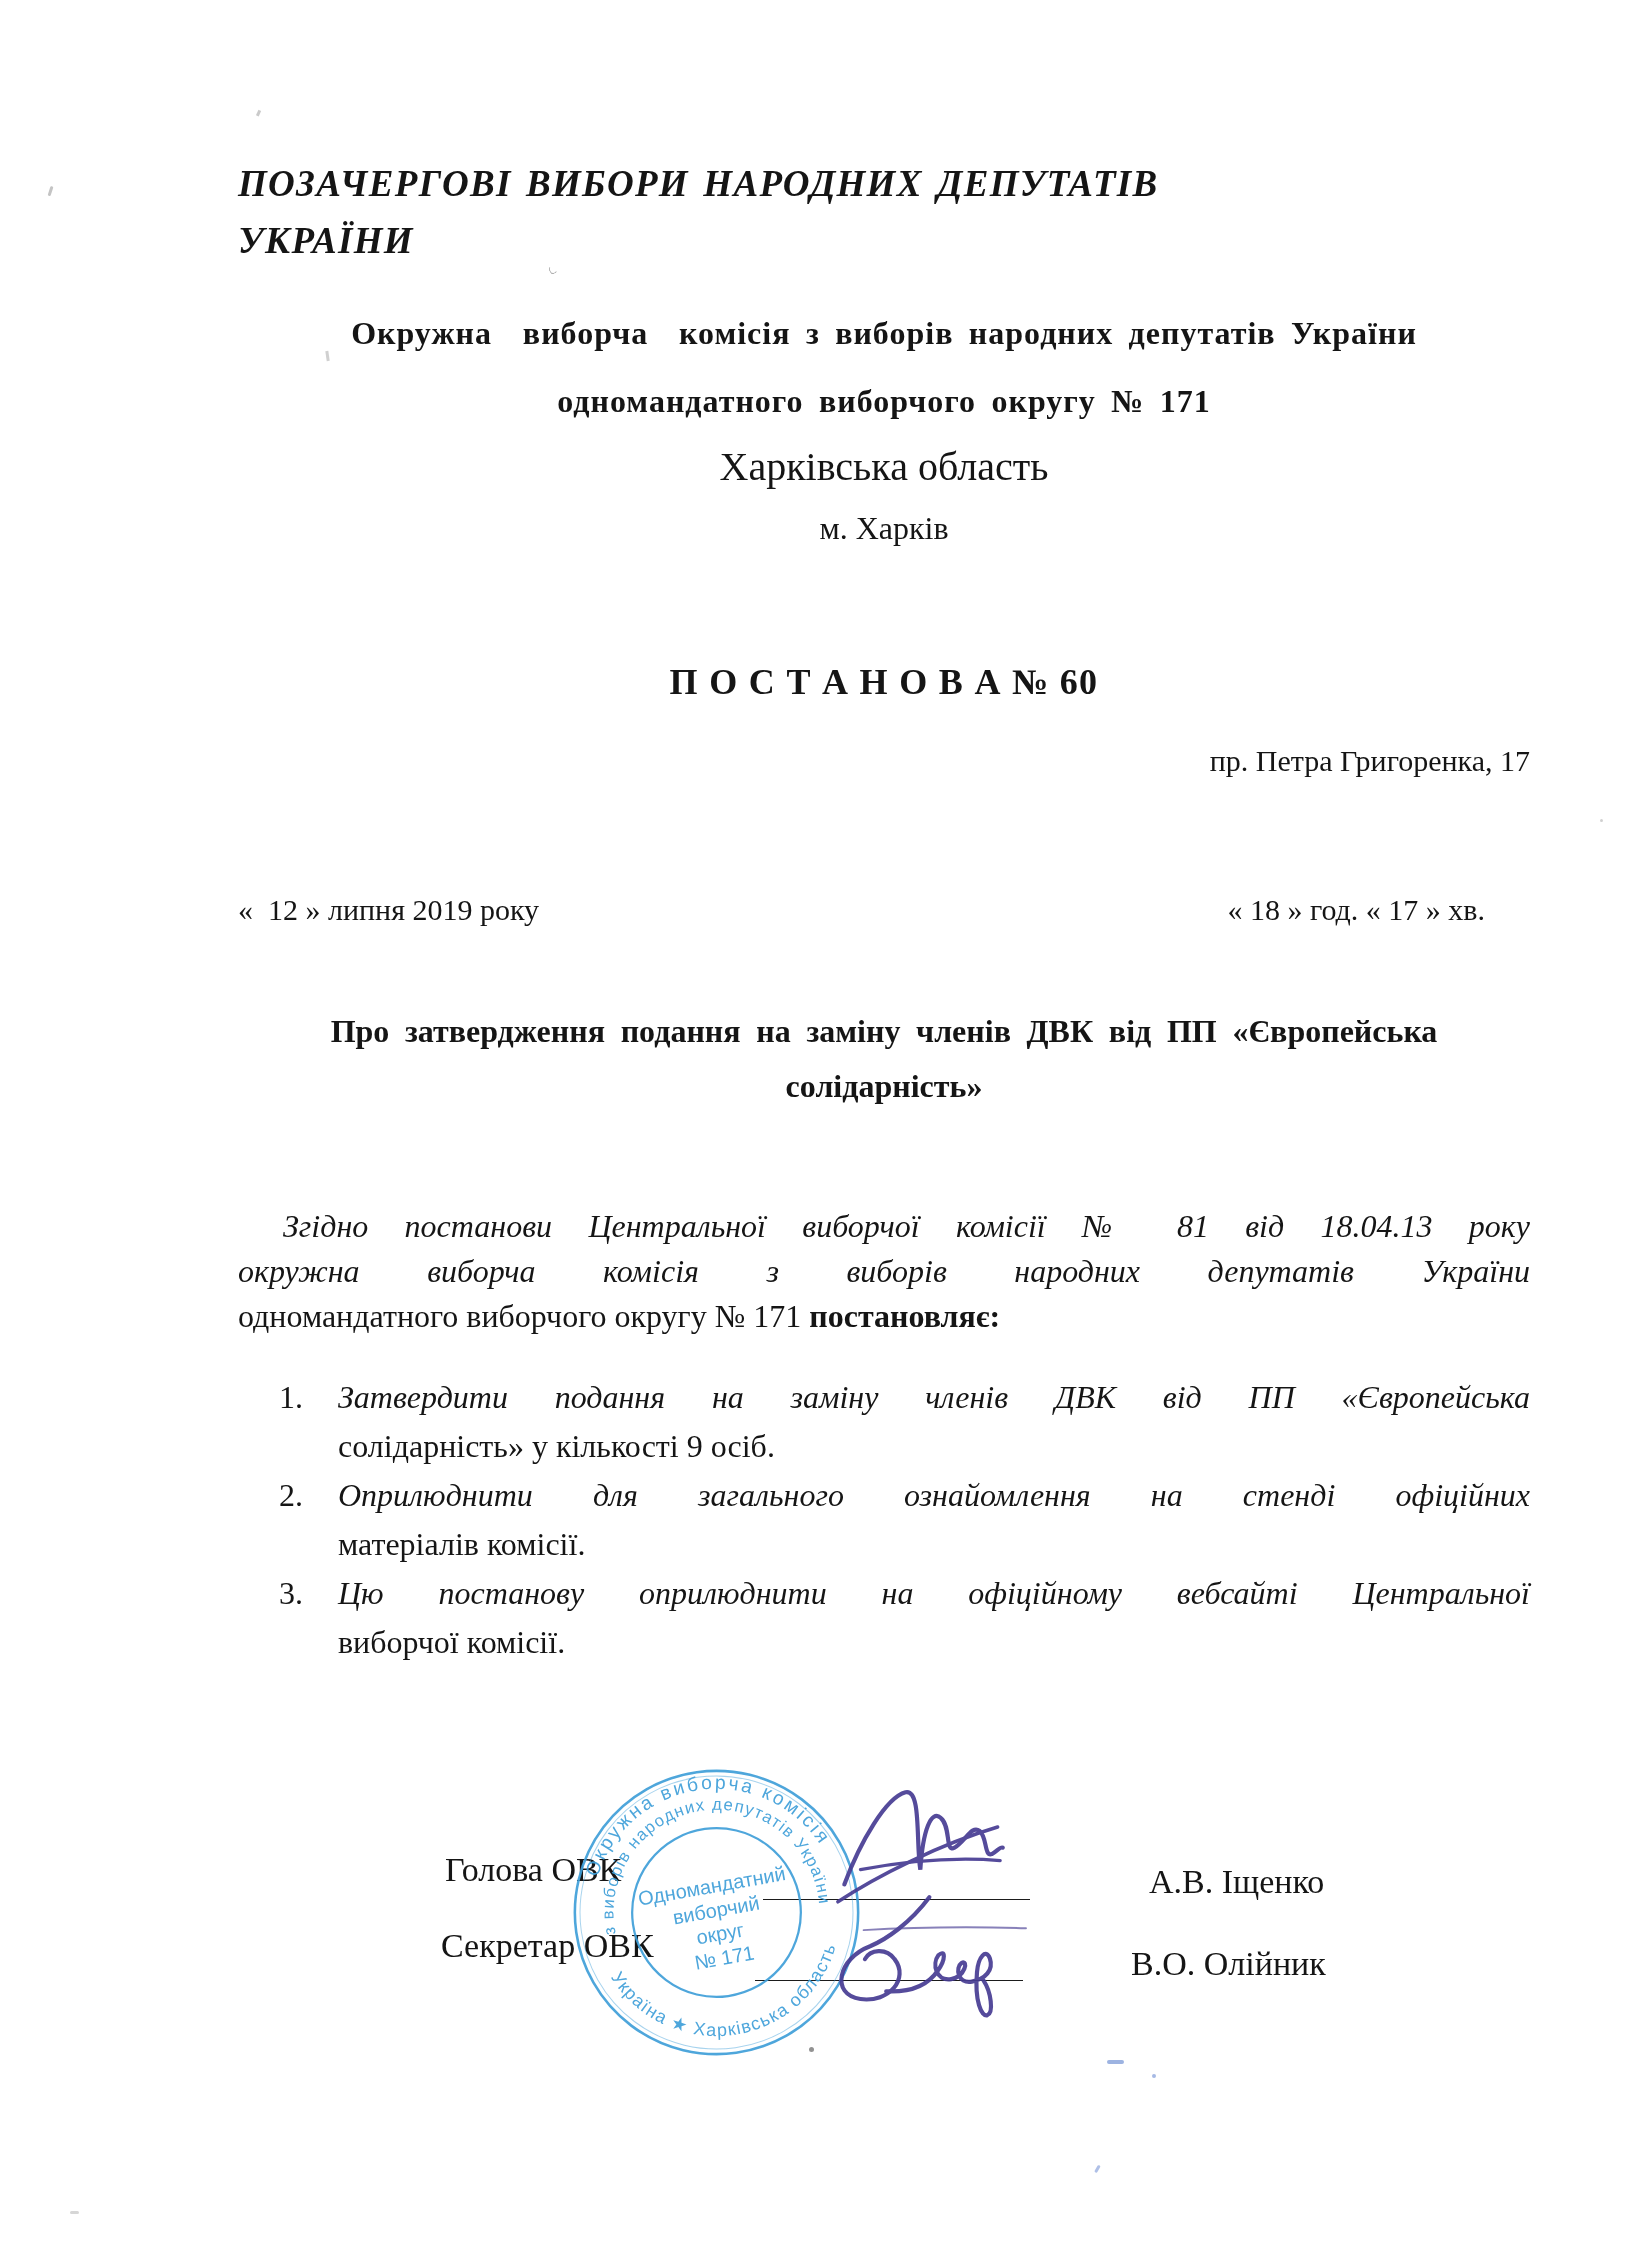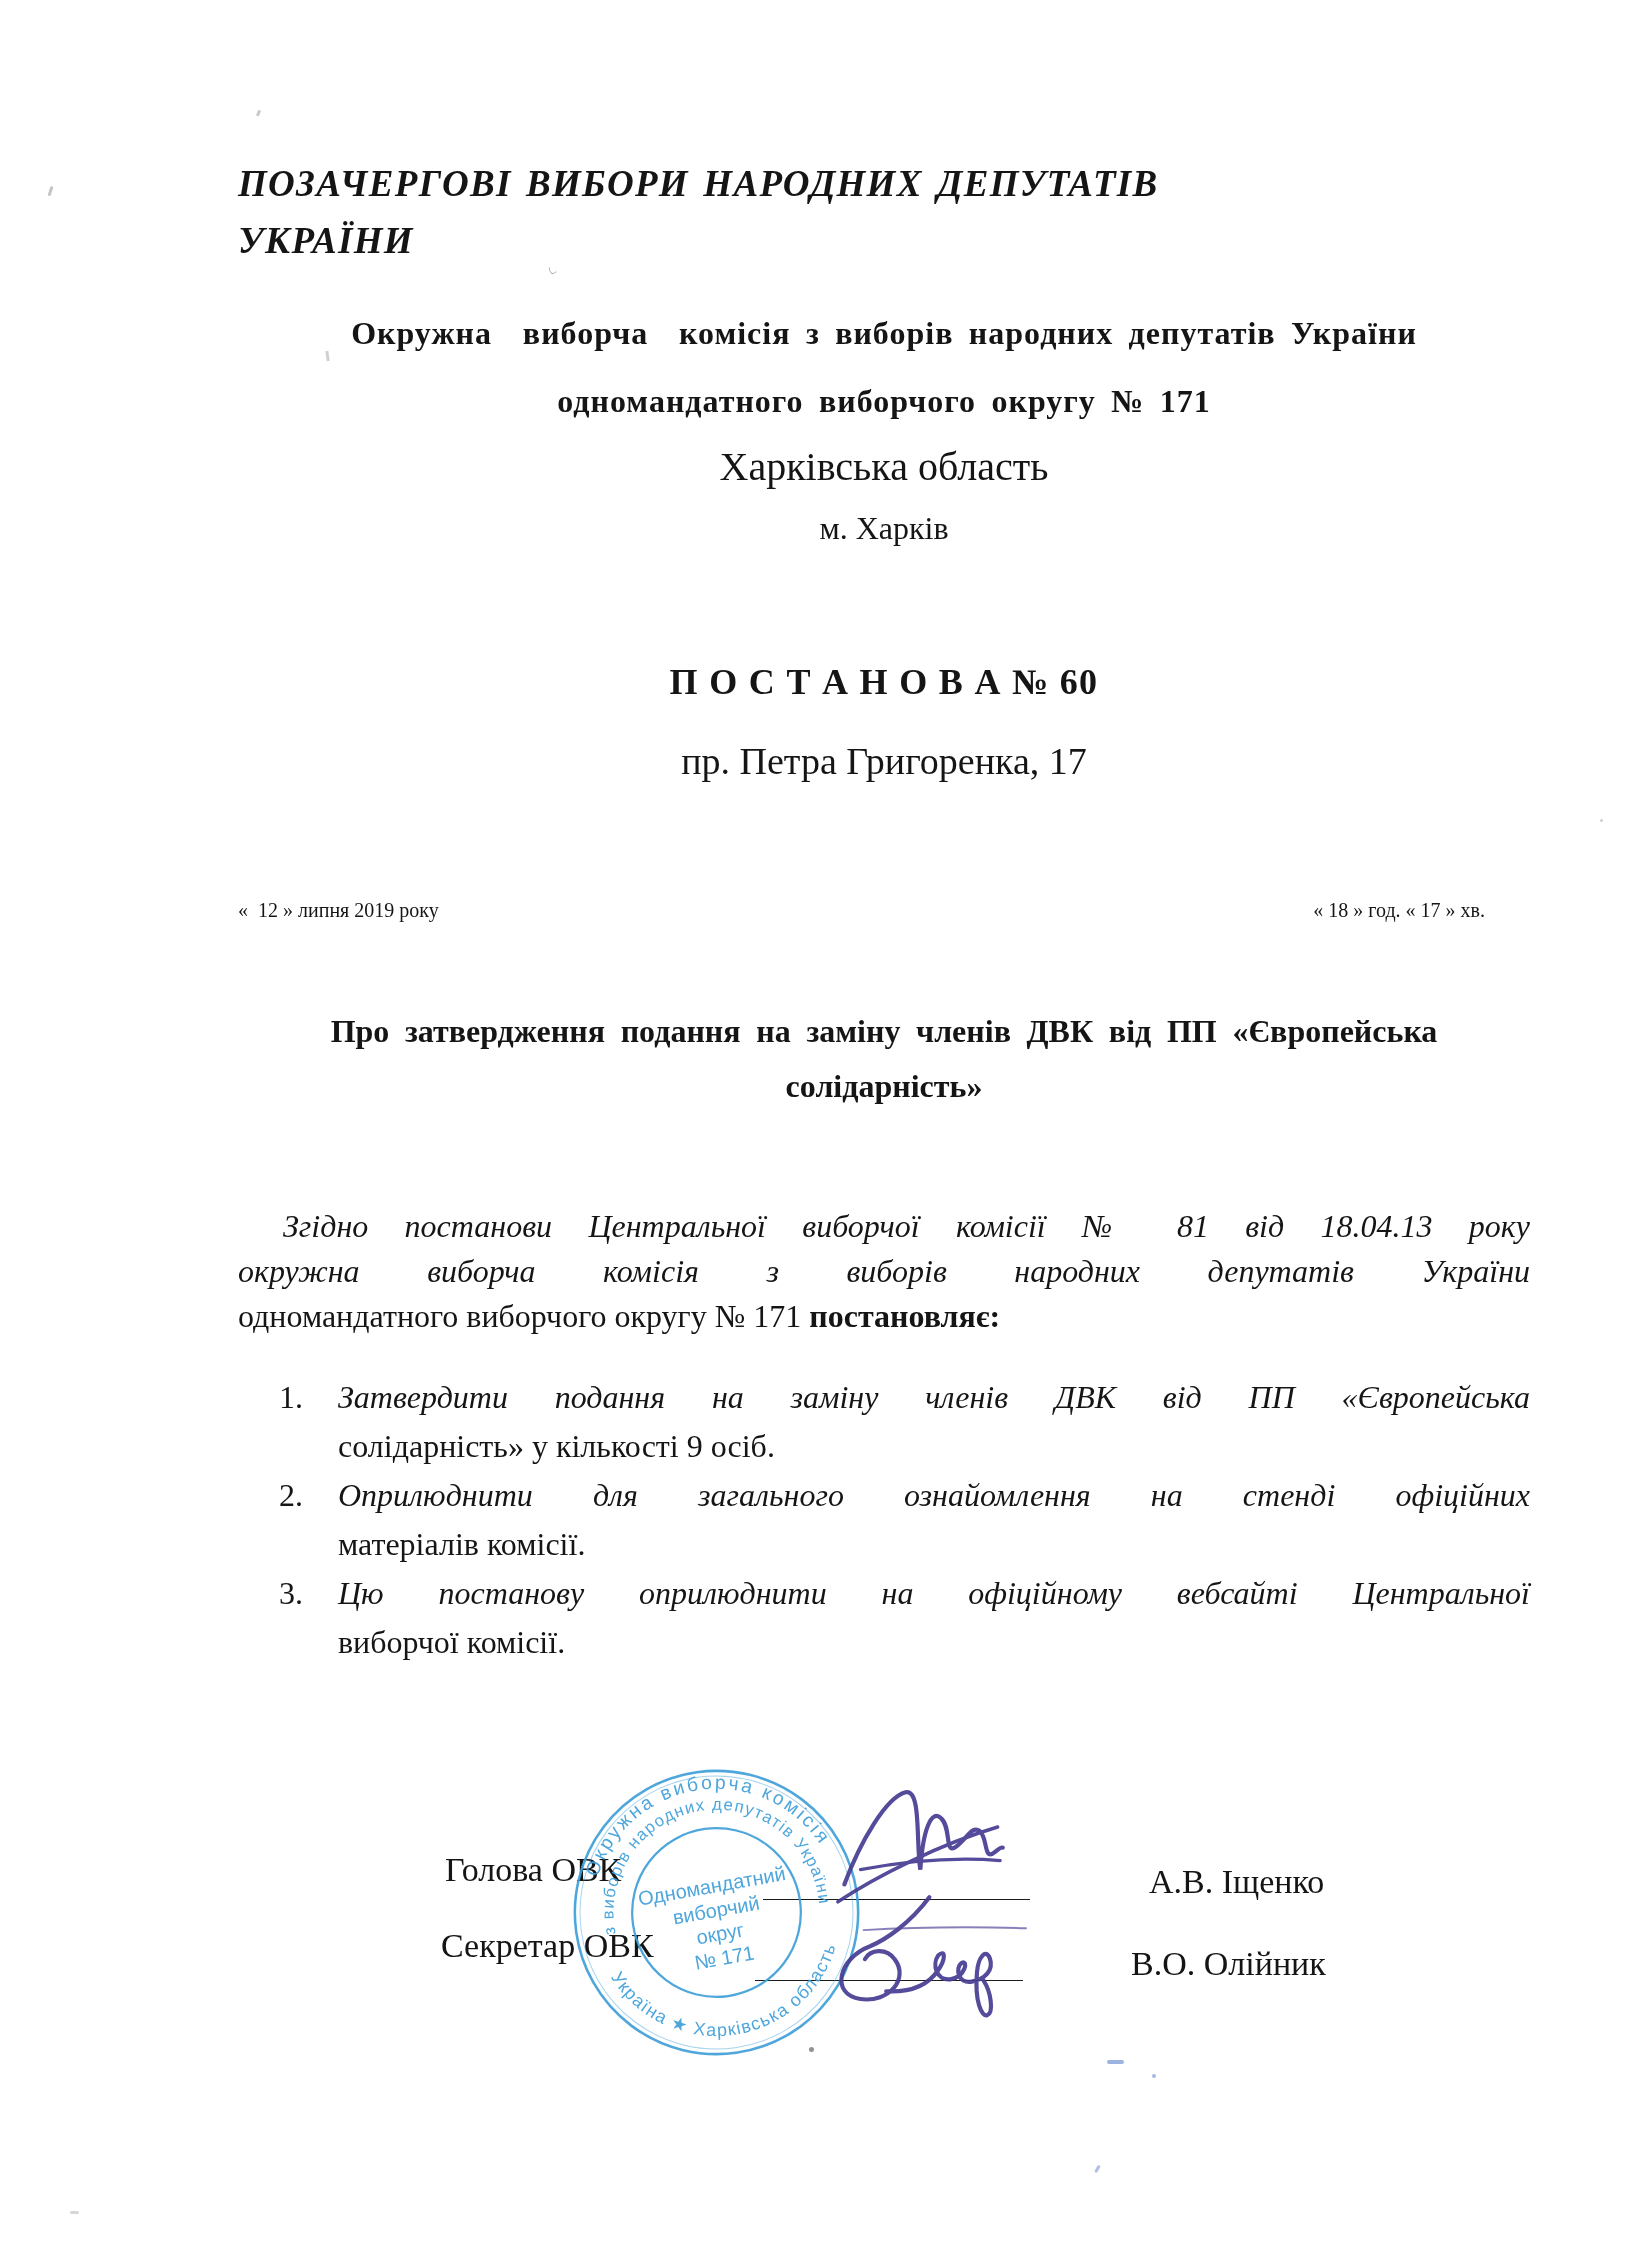--- a/index.html
+++ b/index.html
@@ -39,23 +39,23 @@
   .comm2 {
     margin-top: 29px; font-size: 32px; line-height: 39px;
     font-weight: bold; text-align: center; word-spacing: 6.4px; letter-spacing: 1px;
   }
   .region { margin-top: 26px; font-size: 40px; line-height: 39px; text-align: center; }
   .city   { margin-top: 22.5px; font-size: 32px; line-height: 39px; text-align: center; }
   .doc-number {
     margin-top: 113px; font-size: 36px; line-height: 43px;
     font-weight: bold; text-align: center; letter-spacing: 1.3px;
   }
-  .address { margin-top: 39px; font-size: 38px; line-height: 36px; text-align: center; }
+  .address { margin-top: 39px; font-size: 30px; line-height: 36px; text-align: right; }
   .date-row {
-    margin-top: 113px; font-size: 20px; line-height: 36px;
+    margin-top: 113px; font-size: 30px; line-height: 36px;
     display: flex; justify-content: space-between; padding-right: 45px;
   }
   .subject {
     margin-top: 76px; font-size: 32px; line-height: 55px;
     font-weight: bold; text-align: center; word-spacing: 7.7px;
   }
   .preamble { margin-top: 90px; font-size: 32px; line-height: 45px; }
   .fill { text-align: justify; text-align-last: justify; font-style: italic; }
   .indent { text-indent: 45px; }
 

